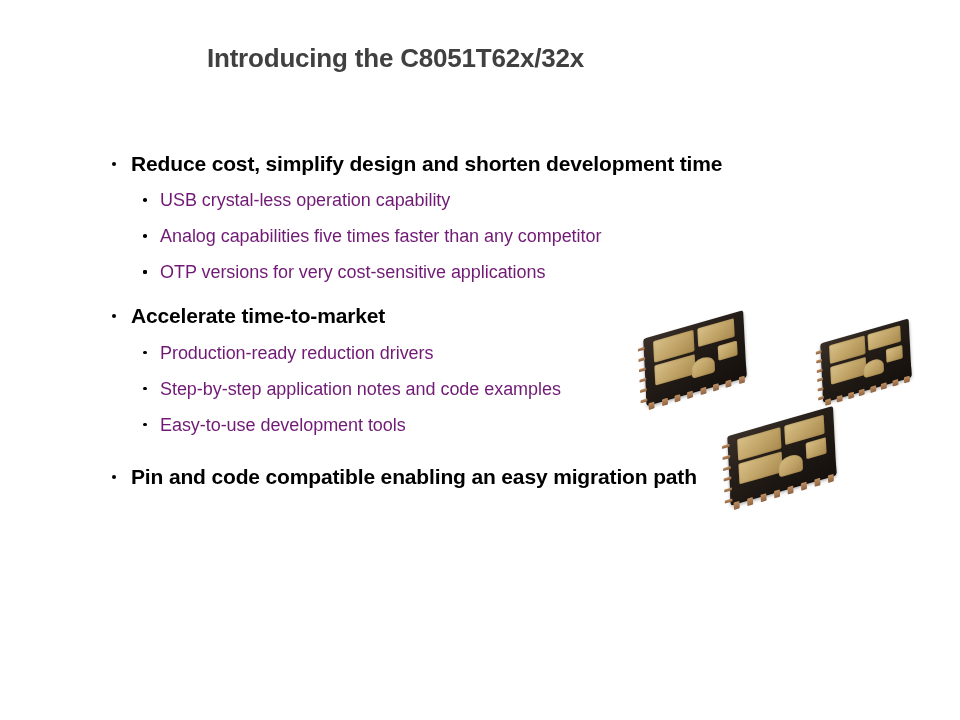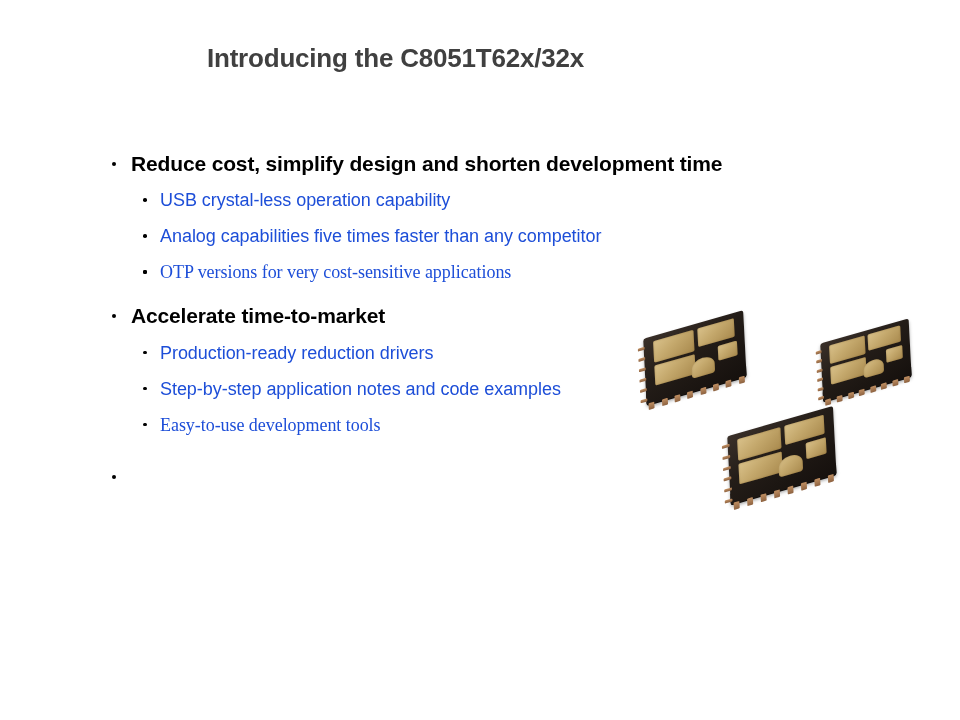--- a/index.html
+++ b/index.html
@@ -72,24 +72,24 @@
   }
 
   .l2 {
     position: relative;
     padding-left: 52px;
     font-size: 18px;
     font-weight: normal;
     line-height: 1.28;
     letter-spacing: -0.05px;
     margin-bottom: 13px;
-    color: #1d4ed8;
+    color: #701a75;
     max-width: 740px;
   }
-  .l2:last-child { margin-bottom: 0; font-family: Liberation Serif, serif; }
+  .l2:last-child { margin-bottom: 0; }
   .l2 > .bullet-dot {
     position: absolute;
     left: 35px;
     top: 0.5em;
     width: 3.5px;
     height: 3.5px;
     background: #000000;
     border-radius: 50%;
   }
   
@@ -228,20 +228,21 @@
       </div>
       <div class="l2">
         <span class="bullet-dot"></span>
         <span>Easy-to-use development tools</span>
       </div>
     </div>
 
     <div class="group g3">
       <div class="l1">
         <span class="bullet-dot"></span>
+        <span>Pin and code compatible enabling an easy migration path</span>
       </div>
     </div>
 
   </div>
 
   <div class="chip-photo">
 
     <div class="chip chip-a">
       <div class="chip-inner">
         <div class="pkg-side"></div>

